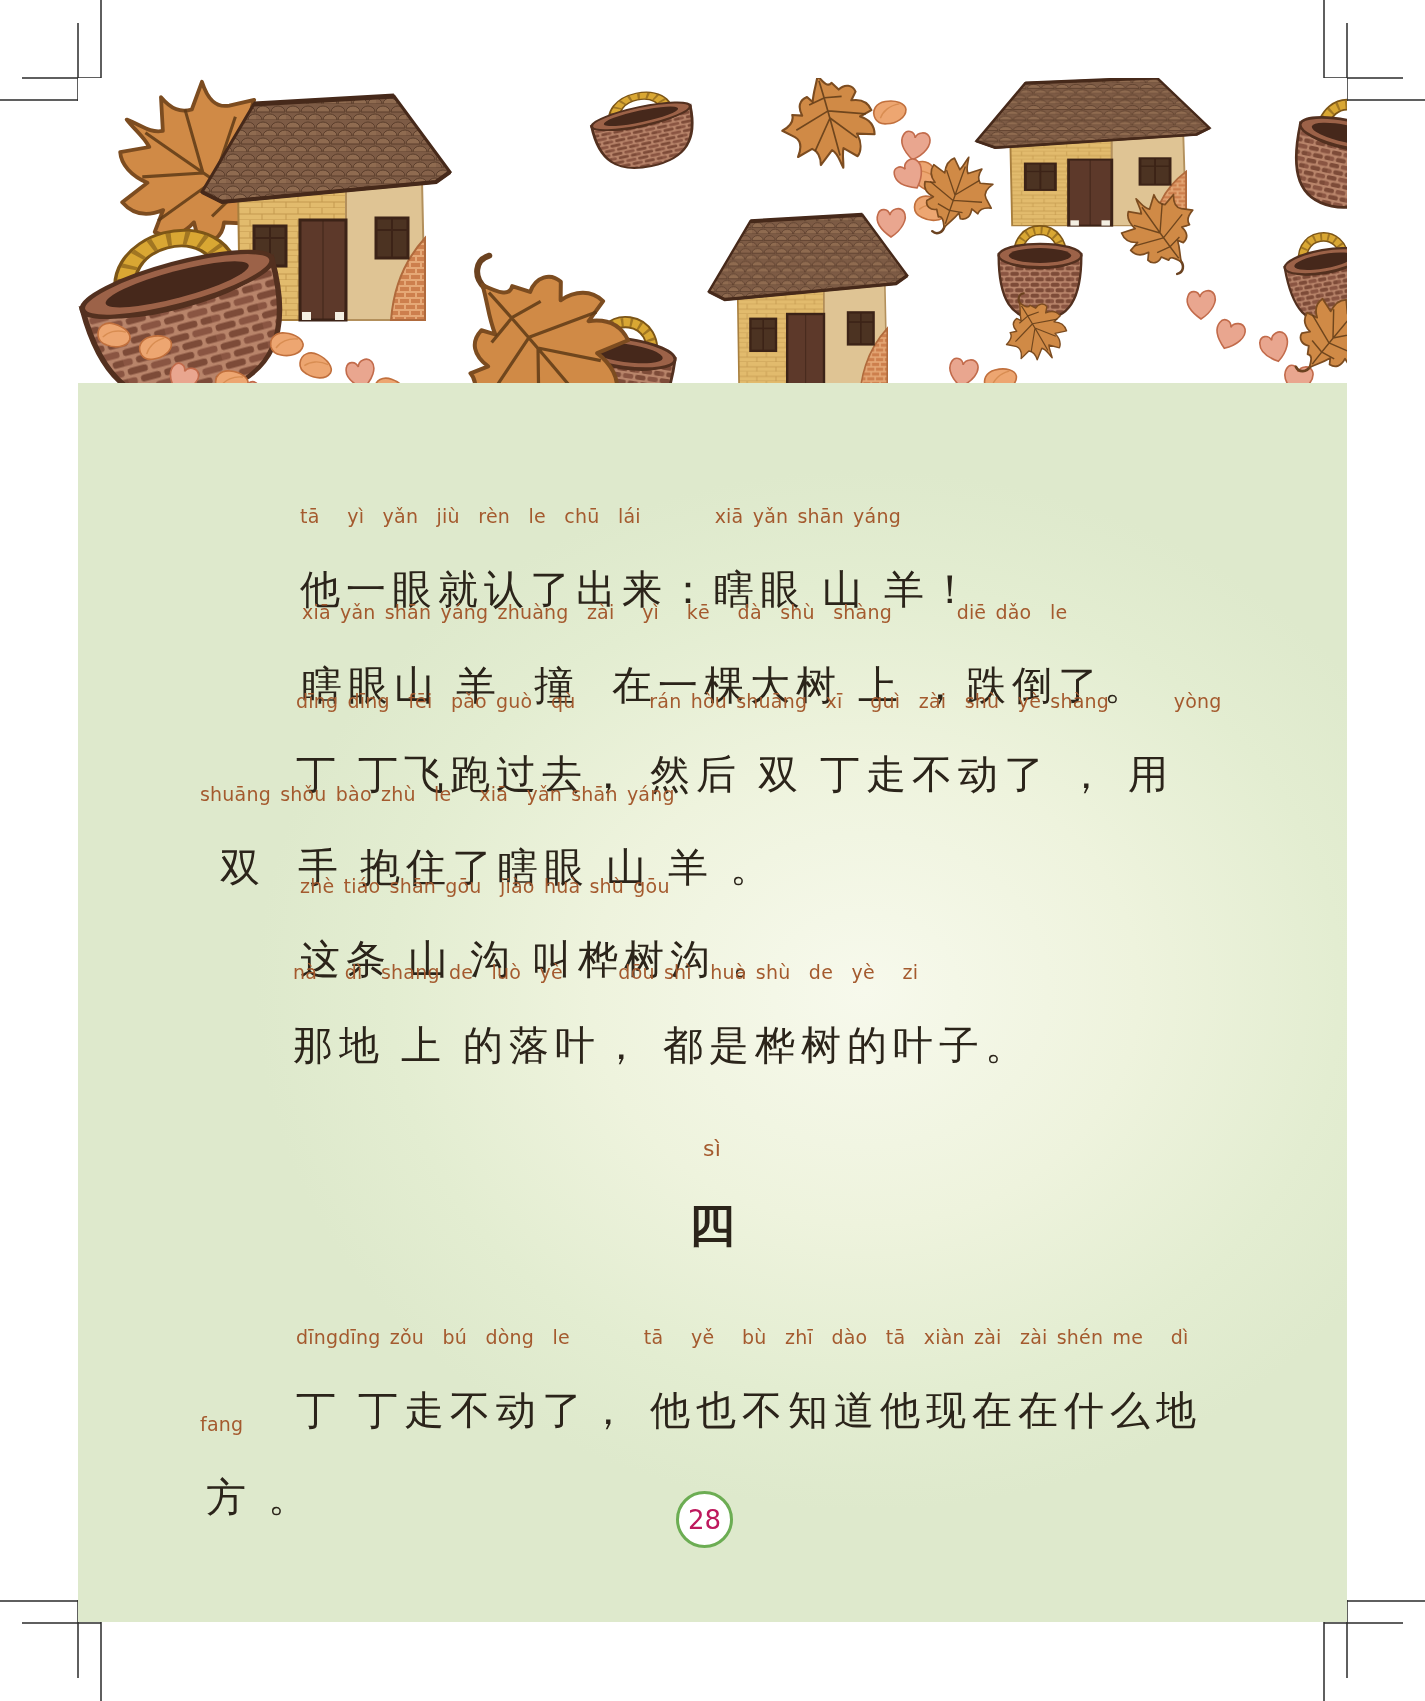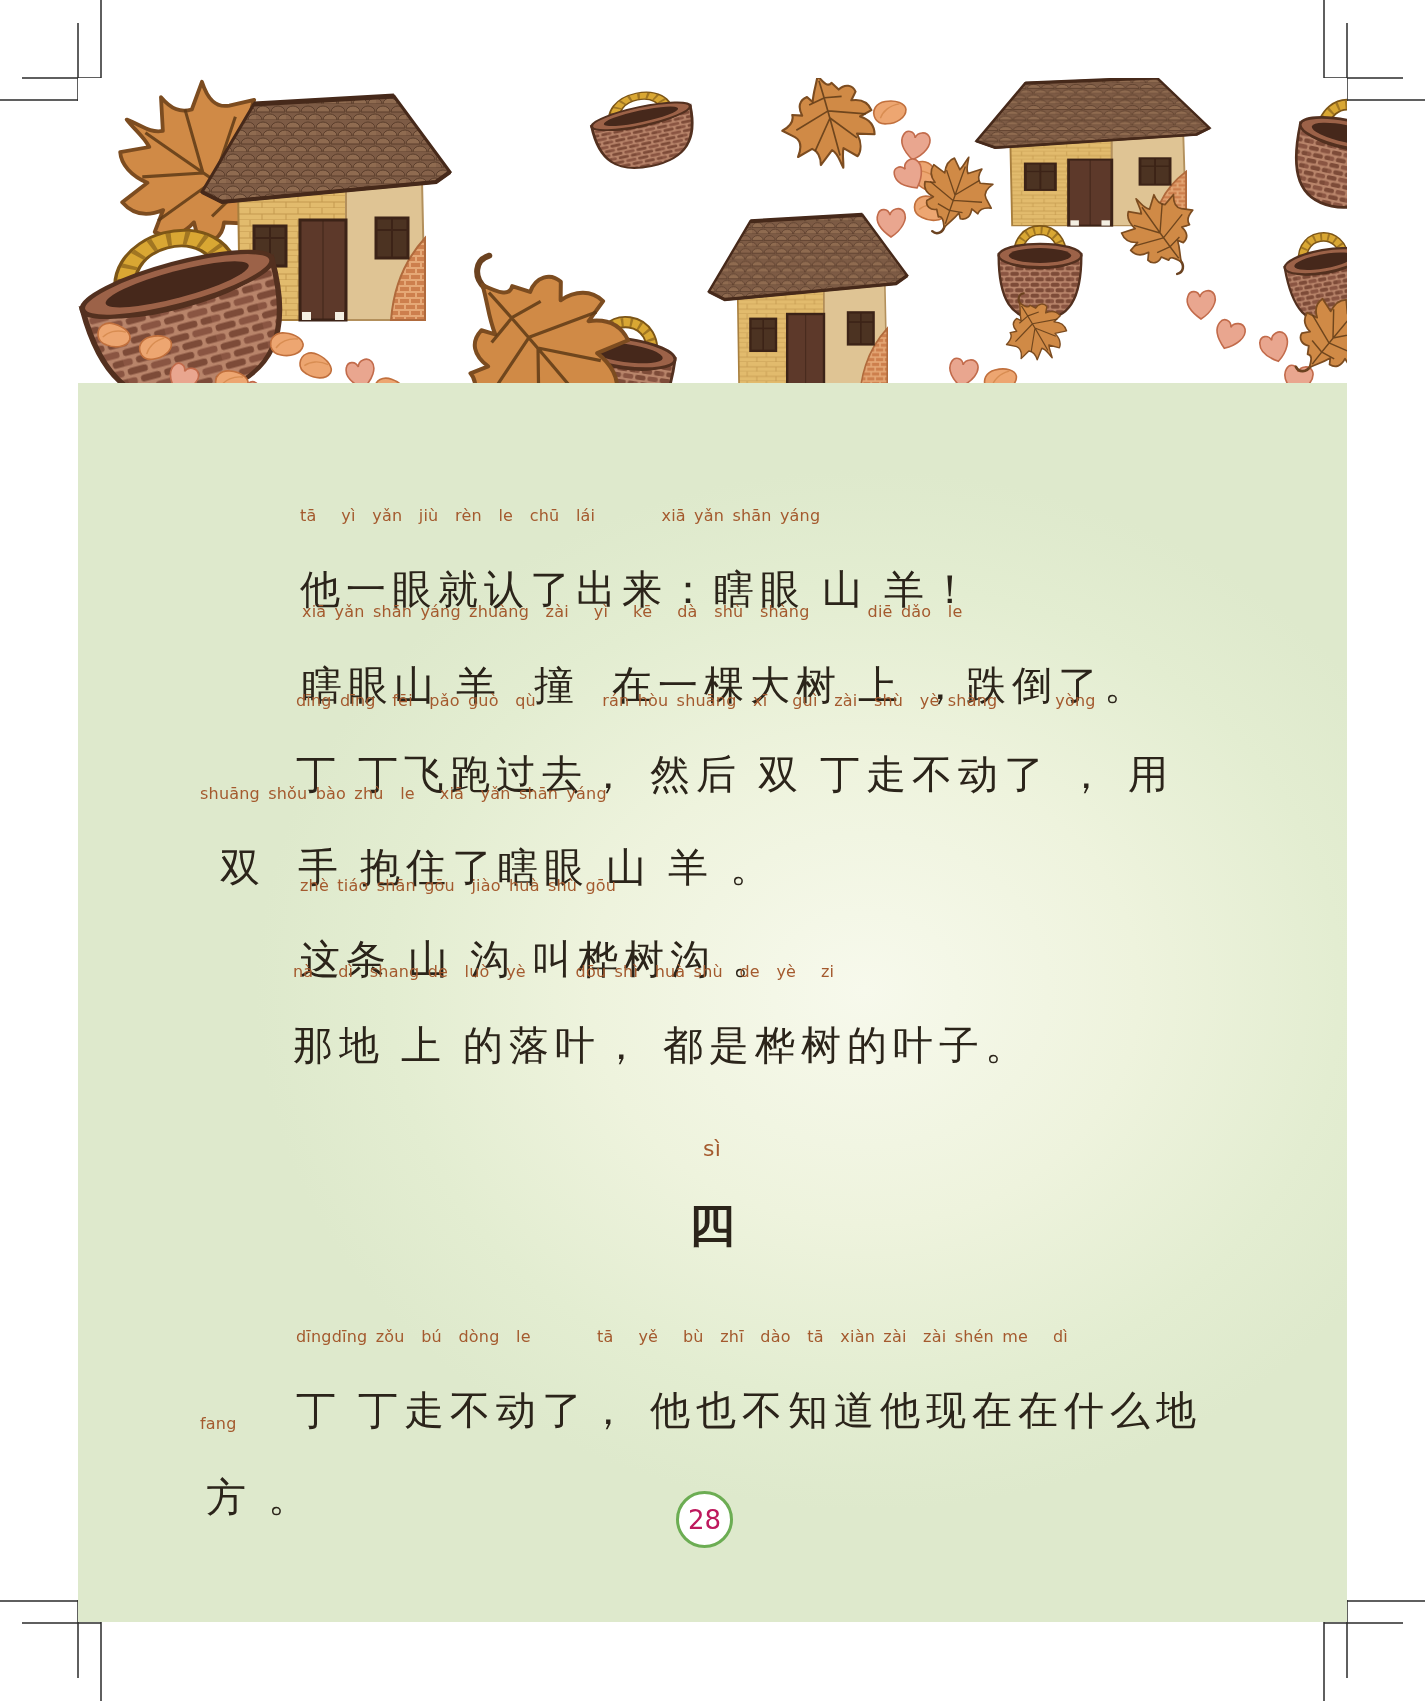--- a/index.html
+++ b/index.html
@@ -23,21 +23,21 @@
       radial-gradient(ellipse 48% 42% at 62% 49%,
         var(--panel-green-light,#f7f9ec) 0%,
         #eef3dd 45%,
         var(--panel-green,#e3edd1) 78%,
         #deE9cc 100%);
   }
 
   .line { position:absolute; white-space:pre; }
   .py {
     font-family:"DejaVu Sans", sans-serif;
-    font-size:16px; line-height:26px;
+    font-size:19px; line-height:26px;
     color:var(--pinyin-brown,#a45a2e);
     letter-spacing:0.2px; word-spacing:3px;
   }
   .hz {
     font-family:"Liberation Serif","DejaVu Serif", serif;
     font-size:40px; line-height:46px;
     color:var(--hanzi-ink,#2b241a);
     letter-spacing:6px;
   }
   .hz-shift20 .hz { margin-left:20px; }

